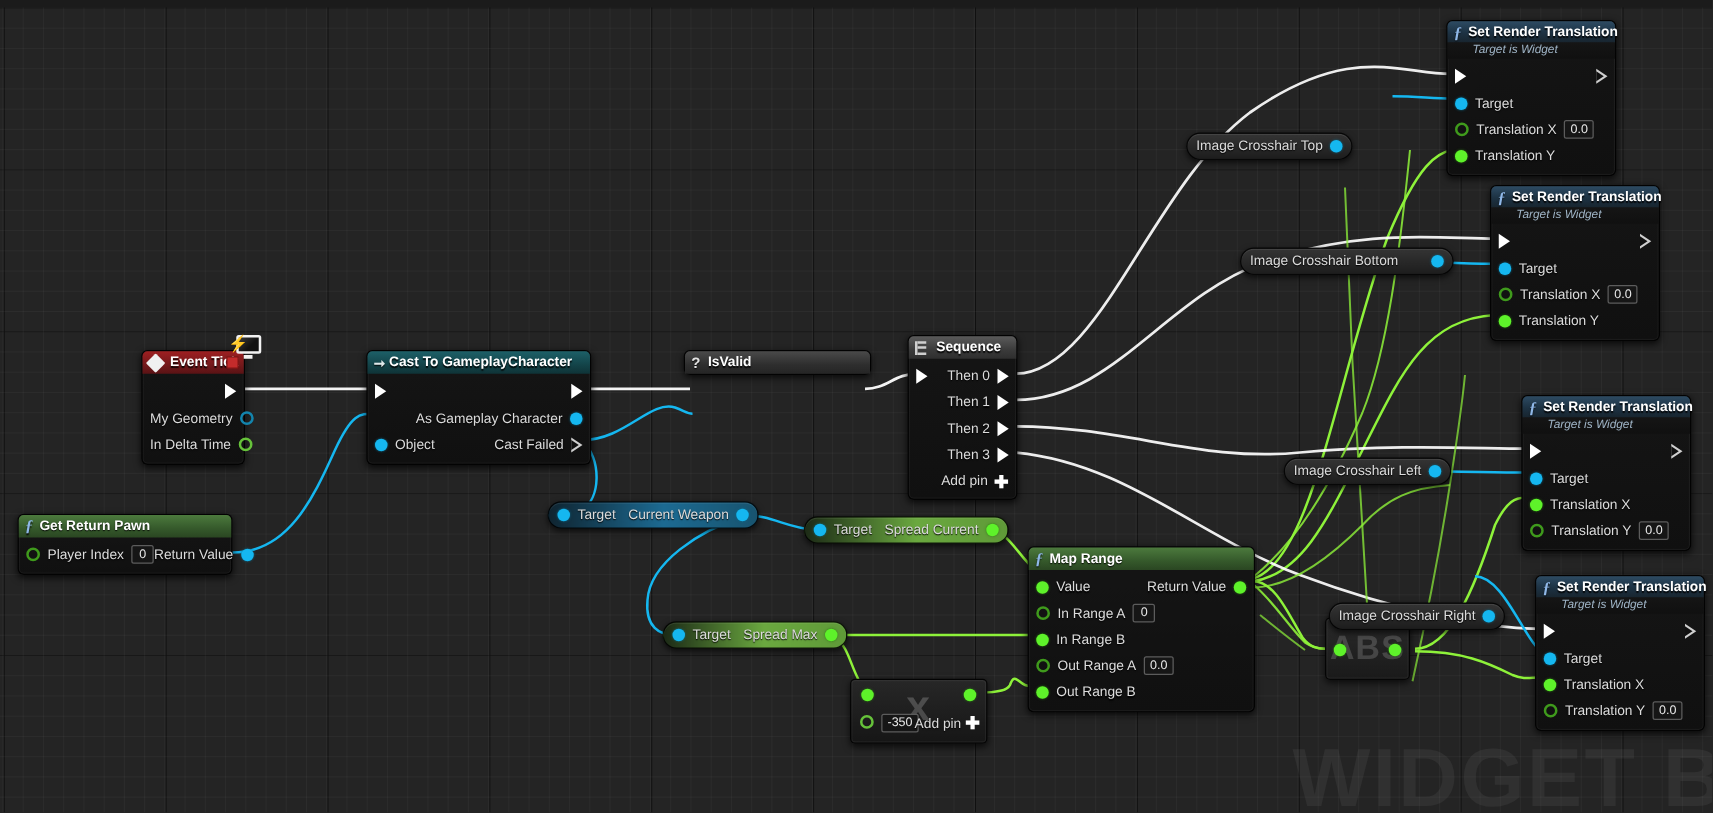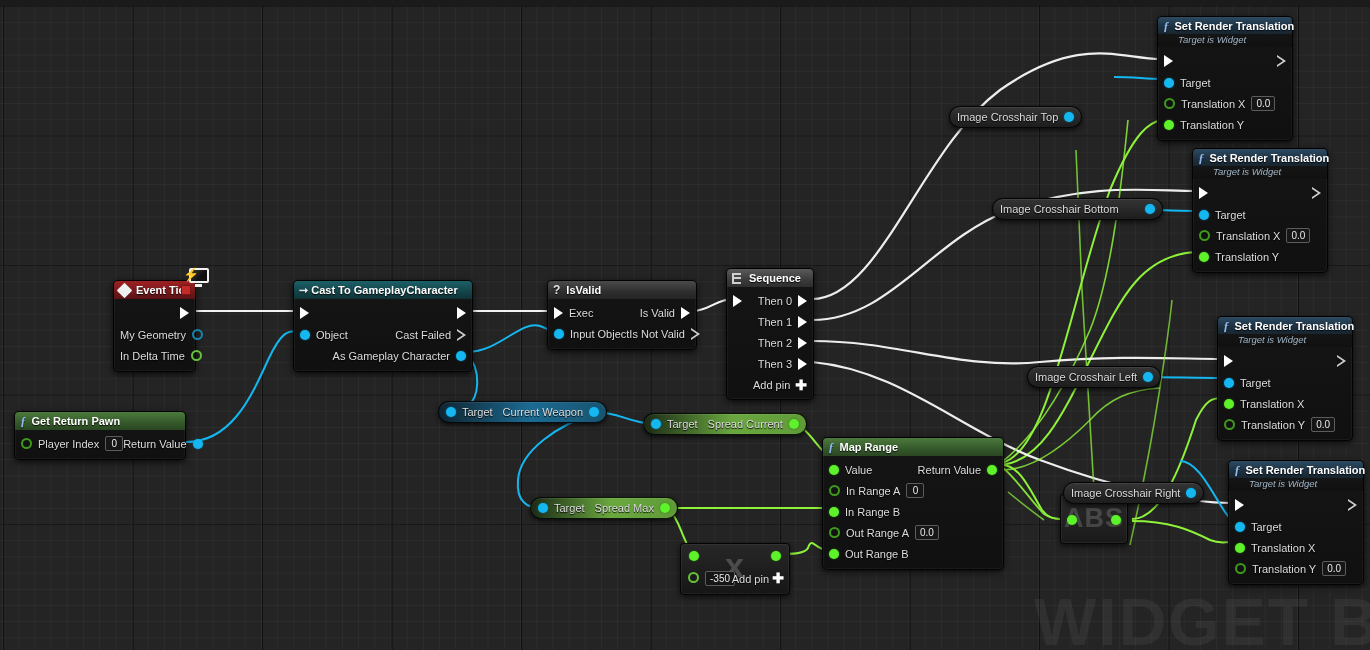--- a/index.html
+++ b/index.html
@@ -301,64 +301,42 @@
     <div class="hdr hdr-cast">
       <span class="castarrow">➞</span>
       <span>Cast To GameplayCharacter</span>
     </div>
     <div class="body">
       <div class="row exec">
         <span class="exec-pin"></span>
         <span class="exec-pin"></span>
       </div>
       <div class="row">
+        <span class="lbl right">As Gameplay Character</span>
+        <span class="pinwrap-r">
+            <span class="pin blue"></span>
+          </span>
+      </div>
+      <div class="row">
         <span class="pinwrap-l">
             <span class="pin blue"></span>
           </span>
         <span class="lbl">Object</span>
         <span class="lbl right">Cast Failed</span>
         <span class="pinwrap-r">
             <span class="exec-arrow-outline"></span>
-          </span>
-      </div>
-      <div class="row">
-        <span class="lbl right">As Gameplay Character</span>
-        <span class="pinwrap-r">
-            <span class="pin blue"></span>
           </span>
       </div>
     </div>
   </div>
 
   <div class="node" style="left:547px; top:280px; width:150px;">
     <div class="hdr hdr-q">
       <span class="qmark">?</span>
       <span>IsValid</span>
-    </div>
-    <div class="body">
-      <div class="row">
-        <span class="pinwrap-l">
-            <span class="exec-pin"></span>
-          </span>
-        <span class="lbl">Exec</span>
-        <span class="lbl right">Is Valid</span>
-        <span class="pinwrap-r">
-            <span class="exec-pin"></span>
-          </span>
-      </div>
-      <div class="row">
-        <span class="pinwrap-l">
-            <span class="pin blue"></span>
-          </span>
-        <span class="lbl">Input Object</span>
-        <span class="lbl right">Is Not Valid</span>
-        <span class="pinwrap-r">
-            <span class="exec-arrow-outline"></span>
-          </span>
-      </div>
     </div>
   </div>
 
   <div class="node" style="left:726px; top:268px; width:88px;">
     <div class="hdr hdr-grey">
       <span class="seqicon">
           <i style="top:0"></i>
           <i style="top:4px"></i>
           <i style="top:9px"></i>
         </span>

